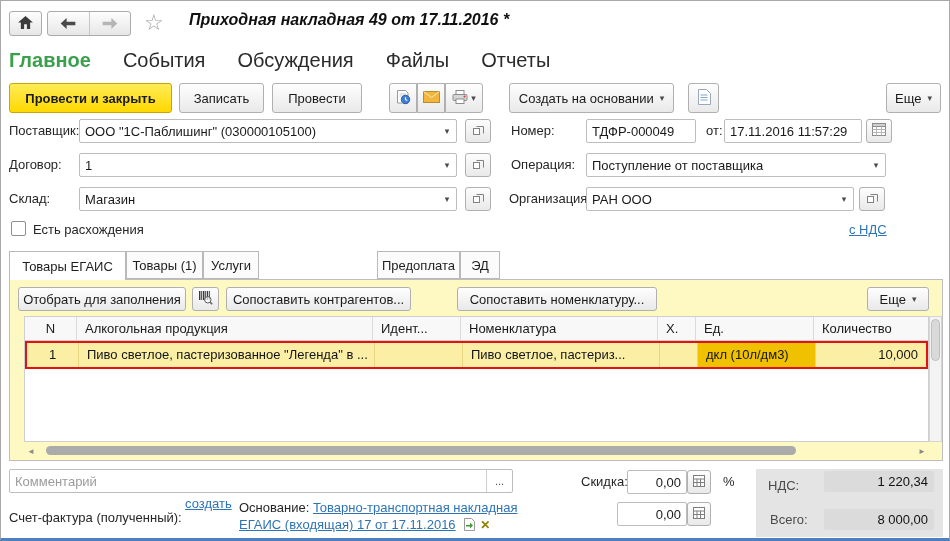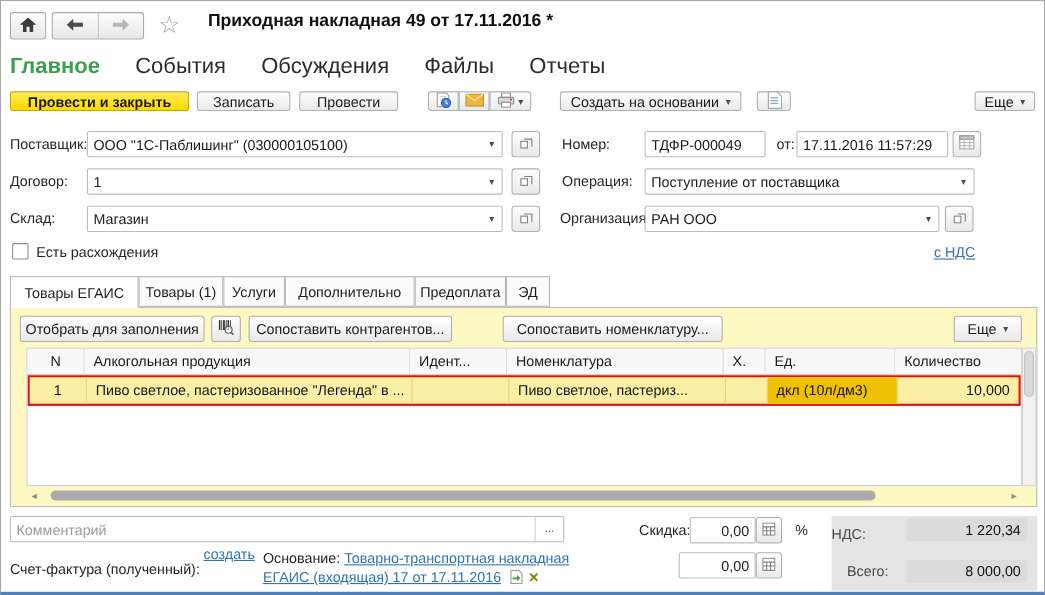--- a/index.html
+++ b/index.html
@@ -7,21 +7,21 @@
   body { font-family:"Liberation Sans", sans-serif; }
   .window {
     position:relative; width:950px; height:541px; background:#FFFFFF;
     border:1px solid #A8A8A8; border-bottom:3px solid #4E7FBE; overflow:hidden;
   }
   .abs { position:absolute; }
   .lbl { position:absolute; font-size:13px; color:#262626; white-space:nowrap; }
 
   
   .btn {
-    position:absolute; height:18px; display:flex; align-items:center; justify-content:center;
+    position:absolute; height:30px; display:flex; align-items:center; justify-content:center;
     gap:6px; background:linear-gradient(#FEFEFE,#E9E9E9); border:1px solid #B0B0B0;
     border-radius:3px; font-size:13px; color:#1A1A1A; padding:0 10px; white-space:nowrap;
   }
   .btn-yellow {
     background:linear-gradient(#FFEC57,#FFD800); border-color:#C9A700; font-weight:bold;
   }
   .caret { font-size:9px; color:#4A4A4A; line-height:1; }
 
   .navbtn { position:absolute; width:33px; height:25px; display:flex; align-items:center;
     justify-content:center; background:linear-gradient(#FDFDFD,#E7E7E7);
@@ -120,21 +120,21 @@
     </div>
     <div class="navhalf">
       <span>
         <svg width="16" height="11" viewBox="0 0 16 12">
             <path d="M9.5 0 L16 6 L9.5 12 V8 H0 V4 H9.5 Z" fill="#B5B5B5"></path>
           </svg>
       </span>
     </div>
   </div>
   <span class="star" style="left:143px;top:11px;">☆</span>
-  <div class="title" style="left:188px;top:10px;">Приходная накладная 49 от 17.11.2016 *</div>
+  <div class="title" style="left:188px;top:10px;font-style:italic;">Приходная накладная 49 от 17.11.2016 *</div>
 
   <div class="menubar">
     <span class="menu-item active">Главное</span>
     <span class="menu-item">События</span>
     <span class="menu-item">Обсуждения</span>
     <span class="menu-item">Файлы</span>
     <span class="menu-item">Отчеты</span>
   </div>
 
   <button class="btn btn-yellow" style="left:8px;top:82px;width:163px;">Провести и закрыть</button>
@@ -281,21 +281,20 @@
     </span>
   </button>
 
   <span class="checkbox" style="left:10px;top:220px;"></span>
   <div class="lbl" style="left:32px;top:221px;">Есть расхождения</div>
   <a class="lnk abs" style="left:848px;top:221px;">с НДС</a>
 
   <div class="tab active" style="left:8px;width:117px;">Товары ЕГАИС</div>
   <div class="tab" style="left:125px;width:77px;">Товары (1)</div>
   <div class="tab" style="left:202px;width:56px;">Услуги</div>
-  <div class="tab" style="left:258px;width:118px;">Дополнительно</div>
   <div class="tab" style="left:376px;width:83px;">Предоплата</div>
   <div class="tab" style="left:459px;width:40px;">ЭД</div>
 
   <div class="panel">
 
     <button class="btn" style="left:8px;top:7px;width:168px;height:24px;">Отобрать для заполнения</button>
     <button class="btn" style="left:182px;top:7px;width:27px;height:24px;padding:0;">
       <span>
         <svg width="15" height="15" viewBox="0 0 15 15">
           <rect x="1" y="1" width="1.4" height="9" fill="#3A3A3A"></rect>
@@ -380,21 +379,21 @@
         <rect x="0.5" y="0.5" width="11" height="11" fill="#FFFFFF" stroke="#7E7E7E"></rect>
         <line x1="0.5" y1="4" x2="11.5" y2="4" stroke="#7E7E7E"></line>
         <line x1="0.5" y1="7.5" x2="11.5" y2="7.5" stroke="#7E7E7E"></line>
         <line x1="4" y1="4" x2="4" y2="11.5" stroke="#7E7E7E"></line>
         <line x1="7.5" y1="4" x2="7.5" y2="11.5" stroke="#7E7E7E"></line>
       </svg>
     </span>
   </button>
 
   <div class="totals">
-    <div class="tot-lbl" style="left:0;top:9px;">НДС:</div>
+    <div class="tot-lbl" style="left:12px;top:9px;">НДС:</div>
     <div class="tot-val" style="left:68px;top:2px;">1 220,34</div>
     <div class="tot-lbl" style="left:14px;top:43px;">Всего:</div>
     <div class="tot-val" style="left:68px;top:40px;">8 000,00</div>
   </div>
 
   <div class="lbl" style="left:8px;top:509px;">Счет-фактура (полученный):</div>
   <a class="lnk abs" style="left:184px;top:495px;">создать</a>
 
   <div class="basis">
     <span>Основание:</span>

